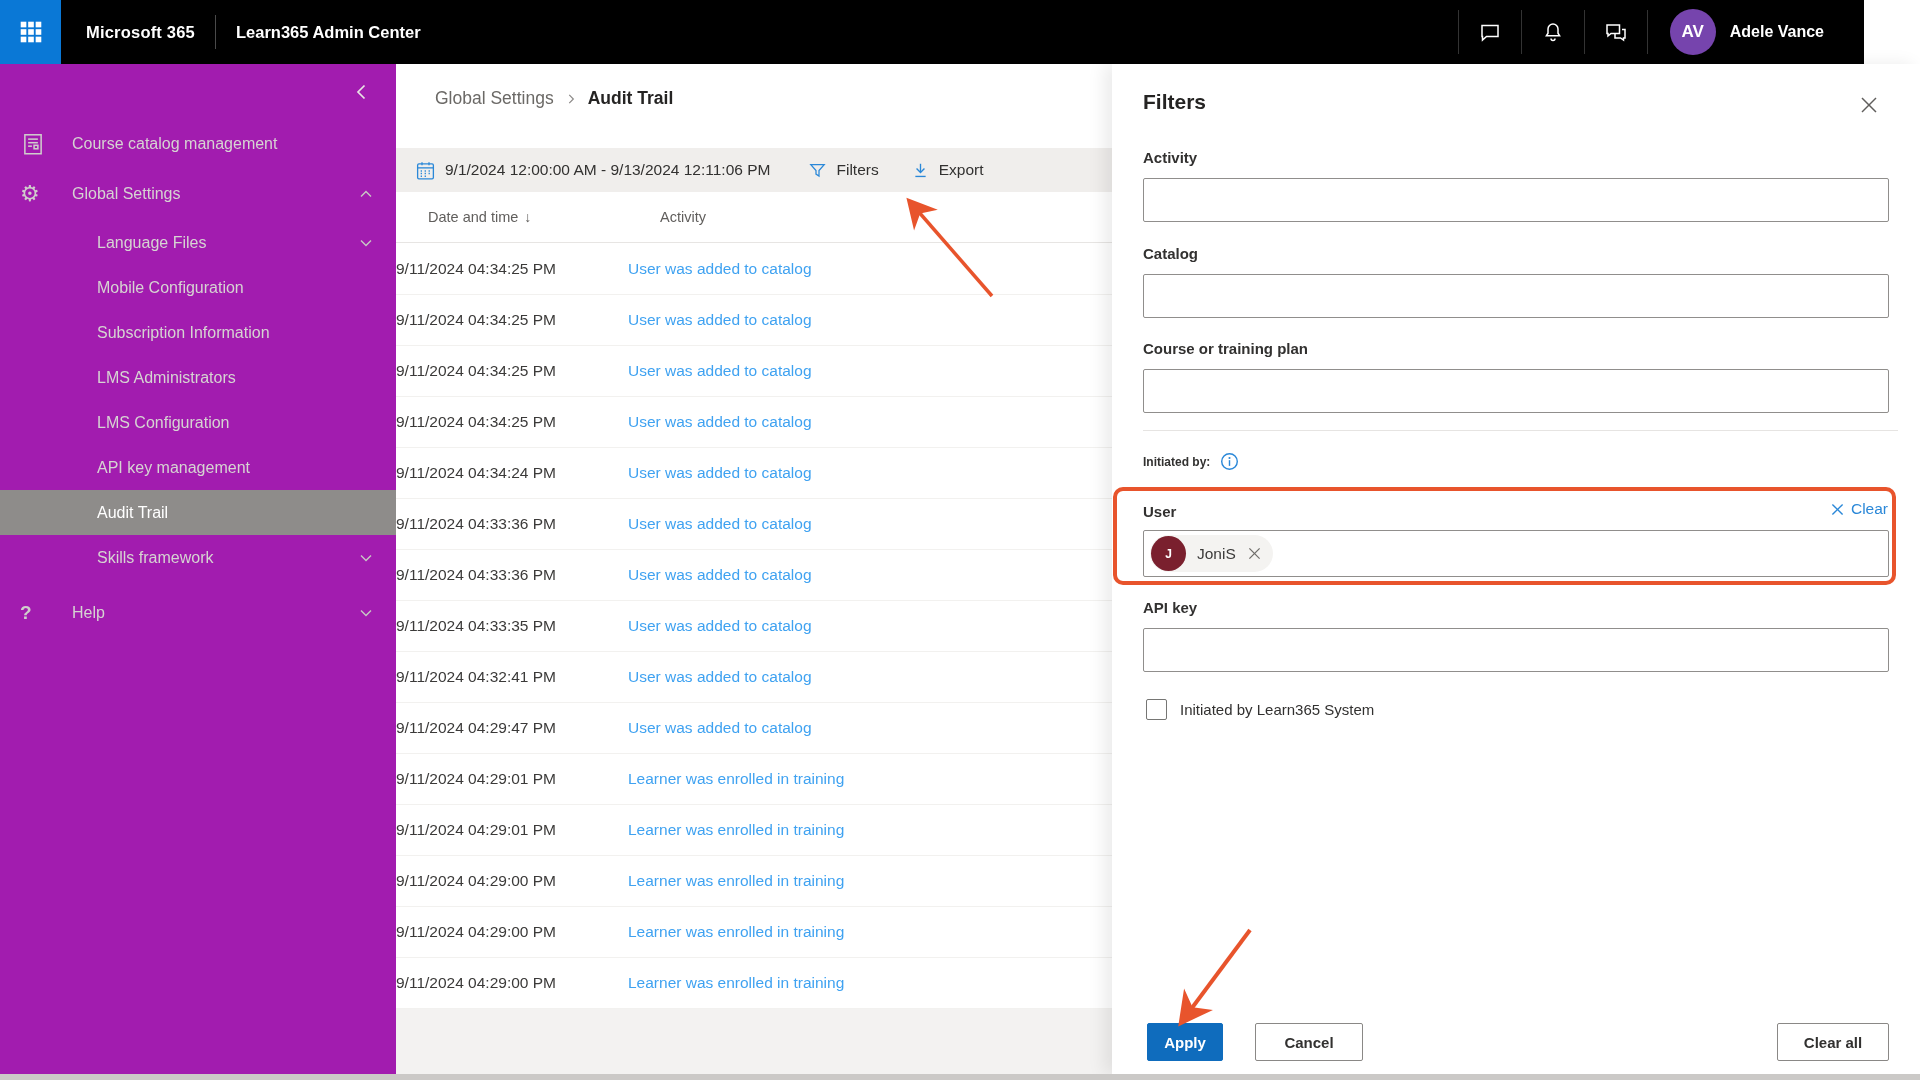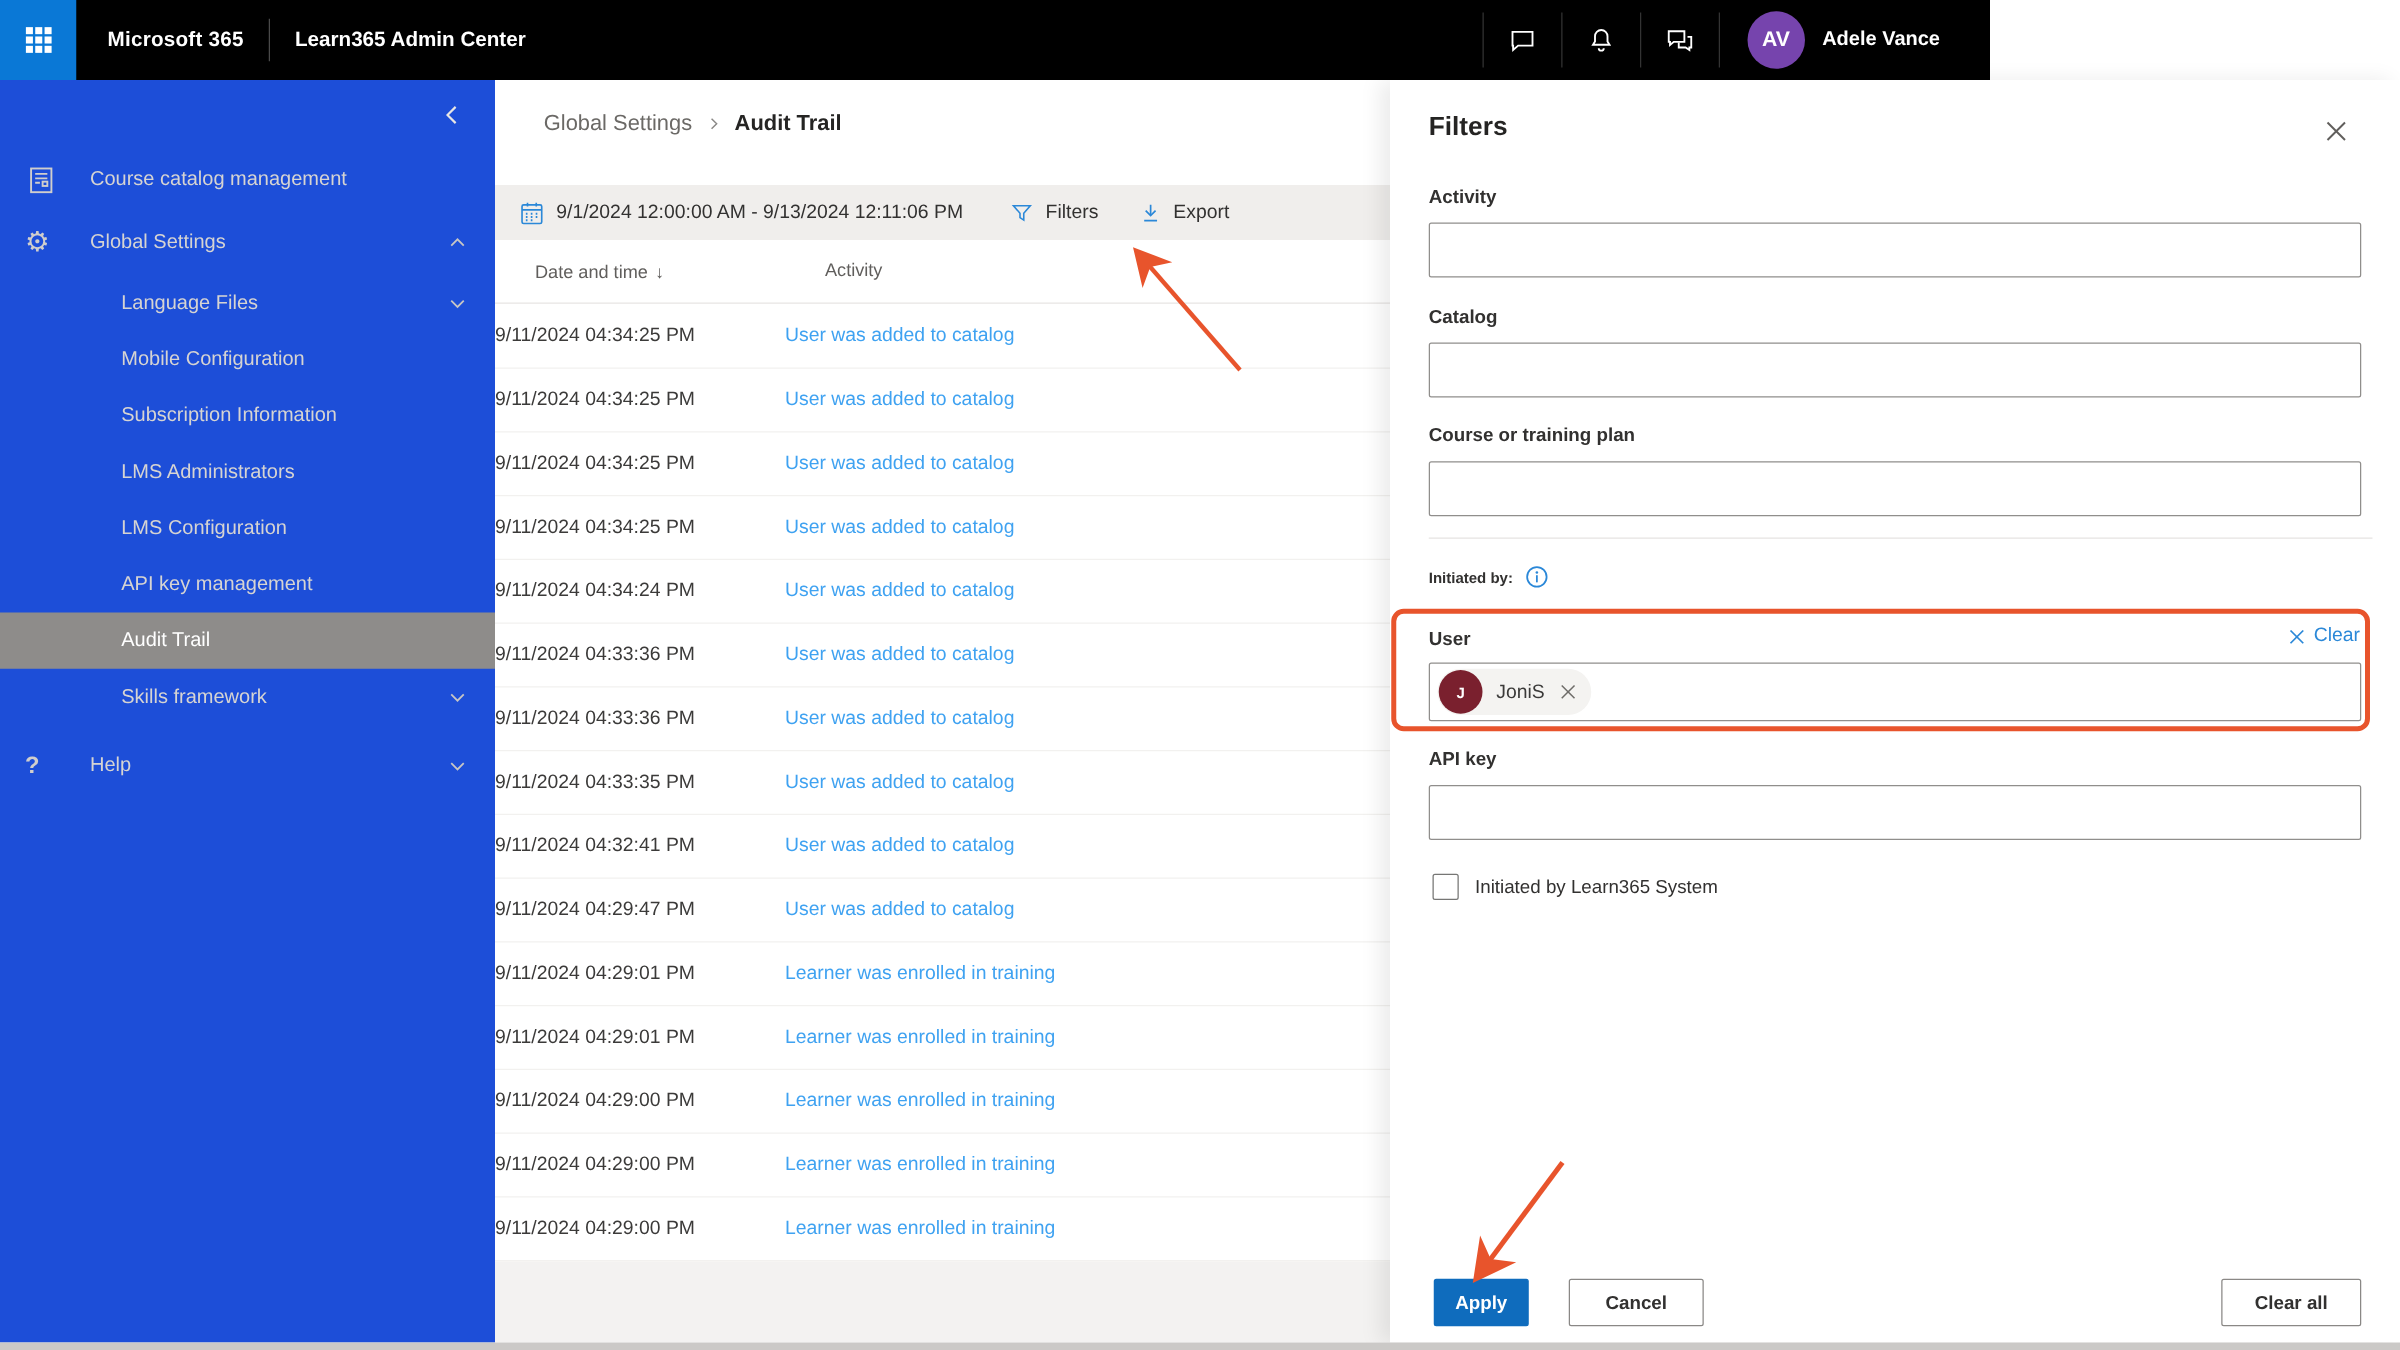--- a/index.html
+++ b/index.html
@@ -5,36 +5,36 @@
   :root{
     --accent:#0f6cbd; --annotation:#e8542c; --link-blue:#2b88d8;
     --activity-link:#3fa2f1; --avatar-purple:#7644ad; --chip-avatar:#7a202e;
   }
   *{box-sizing:border-box;margin:0;padding:0;}
   html,body{width:1920px;height:1080px;overflow:hidden;background:#fff;
     font-family:"Liberation Sans","DejaVu Sans",sans-serif;color:#323130;}
   .stage{position:relative;width:1920px;height:1080px;}
 
   
-  .topbar{position:absolute;left:0;top:0;width:1592px;height:64px;background:#000;
+  .topbar{position:absolute;left:0;top:0;width:1864px;height:64px;background:#000;
     display:flex;align-items:center;z-index:30;}
   .waffle{width:61px;height:64px;background:#0a78d6;display:flex;align-items:center;justify-content:center;cursor:pointer;flex:0 0 auto;}
   .tb-brand{color:#fff;font-size:16.5px;font-weight:700;margin-left:25px;letter-spacing:.2px;cursor:pointer;}
   .tb-divider{width:1px;height:34px;background:#4a4a4a;margin:0 20px;}
   .tb-product{color:#fff;font-size:16.5px;font-weight:700;cursor:pointer;}
   .tb-right{margin-left:auto;display:flex;align-items:center;height:64px;}
   .tb-icon-divider{width:1px;height:44px;background:#333;}
   .tb-iconbtn{width:62px;height:64px;display:flex;align-items:center;justify-content:center;cursor:pointer;}
   .account{display:flex;align-items:center;gap:14px;padding:0 40px 0 22px;height:64px;cursor:pointer;}
   .avatar{width:46px;height:46px;border-radius:50%;background:var(--avatar-purple);
     display:flex;align-items:center;justify-content:center;color:#fff;font-weight:700;font-size:17px;}
   .account-name{color:#fff;font-size:16px;font-weight:700;}
 
   
-  .sidebar{position:absolute;left:0;top:64px;width:396px;height:1010px;background:#1d4ed8;z-index:20;}
+  .sidebar{position:absolute;left:0;top:64px;width:396px;height:1010px;background:#a21caf;z-index:20;}
   .sb-collapse{height:56px;display:flex;align-items:center;justify-content:flex-end;padding-right:22px;}
   .sb-collapse .chev{cursor:pointer;display:flex;}
   .sb-item{display:flex;align-items:center;cursor:pointer;color:#d6d4d2;font-size:16px;}
   .sb-top{height:48px;padding-left:20px;}
   .sb-head{height:52px;padding-left:20px;}
   .sb-sub{height:45px;padding-left:97px;}
   .sb-icon{width:52px;display:flex;align-items:center;justify-content:flex-start;flex:0 0 auto;}
   .sb-label{flex:1 1 auto;}
   .sb-chev{margin-left:auto;padding-right:20px;display:flex;}
   .sb-item.selected{background:#8e8c8a;color:#fff;}

